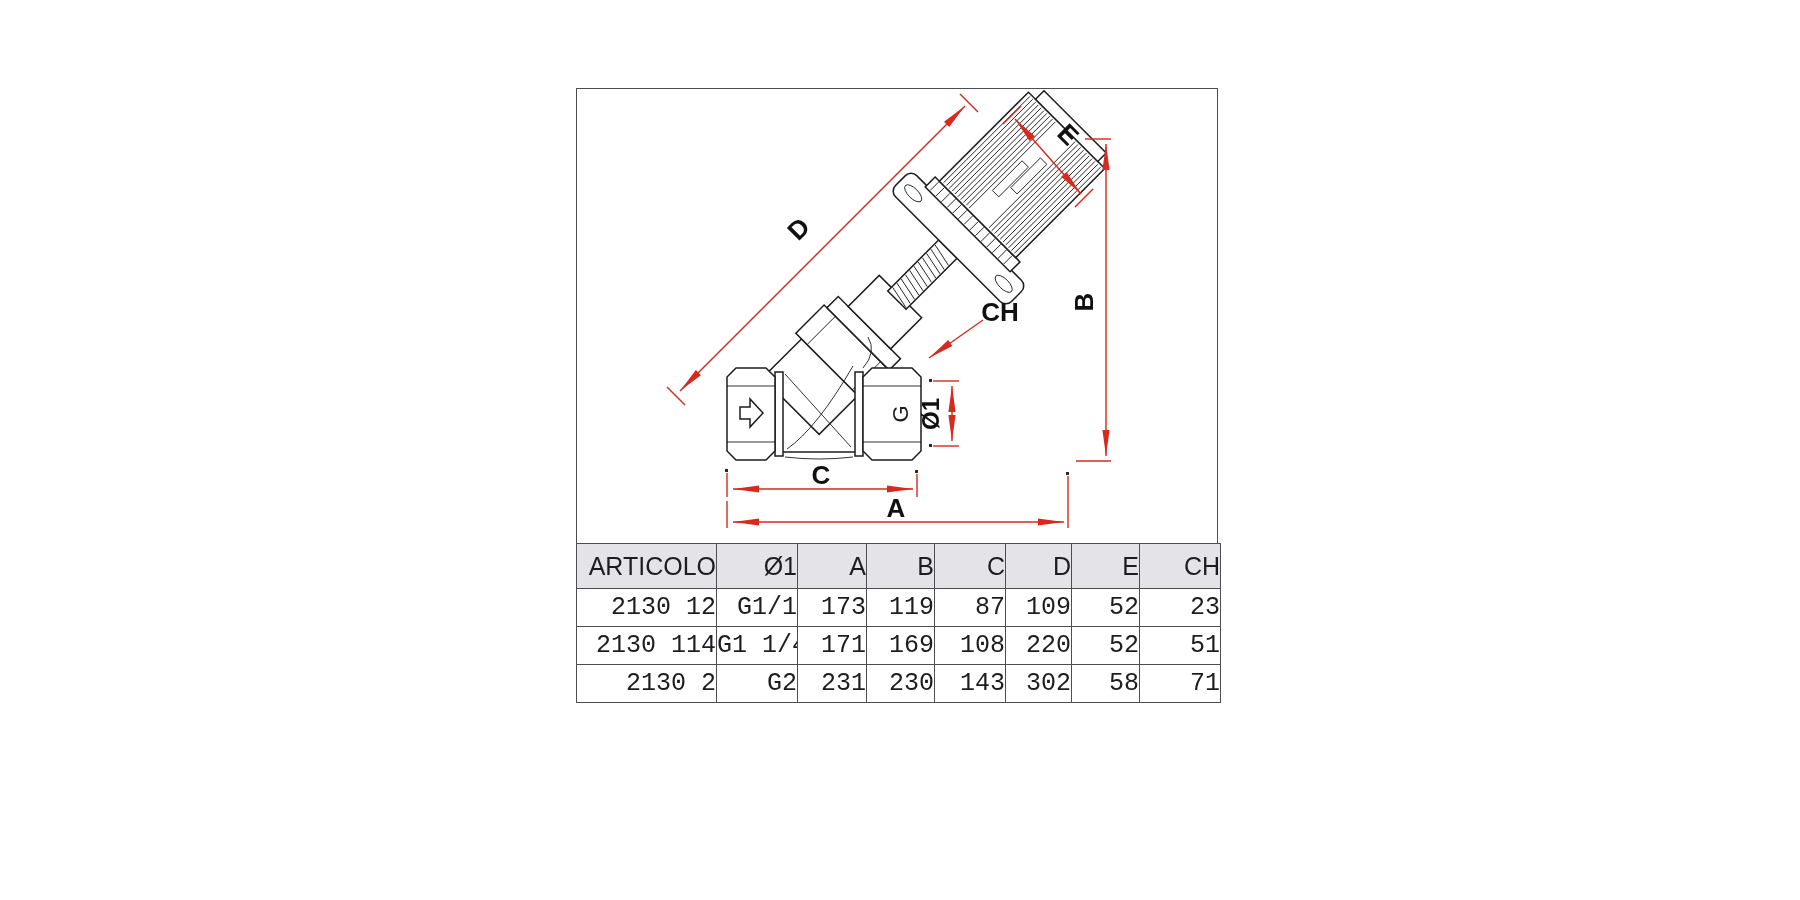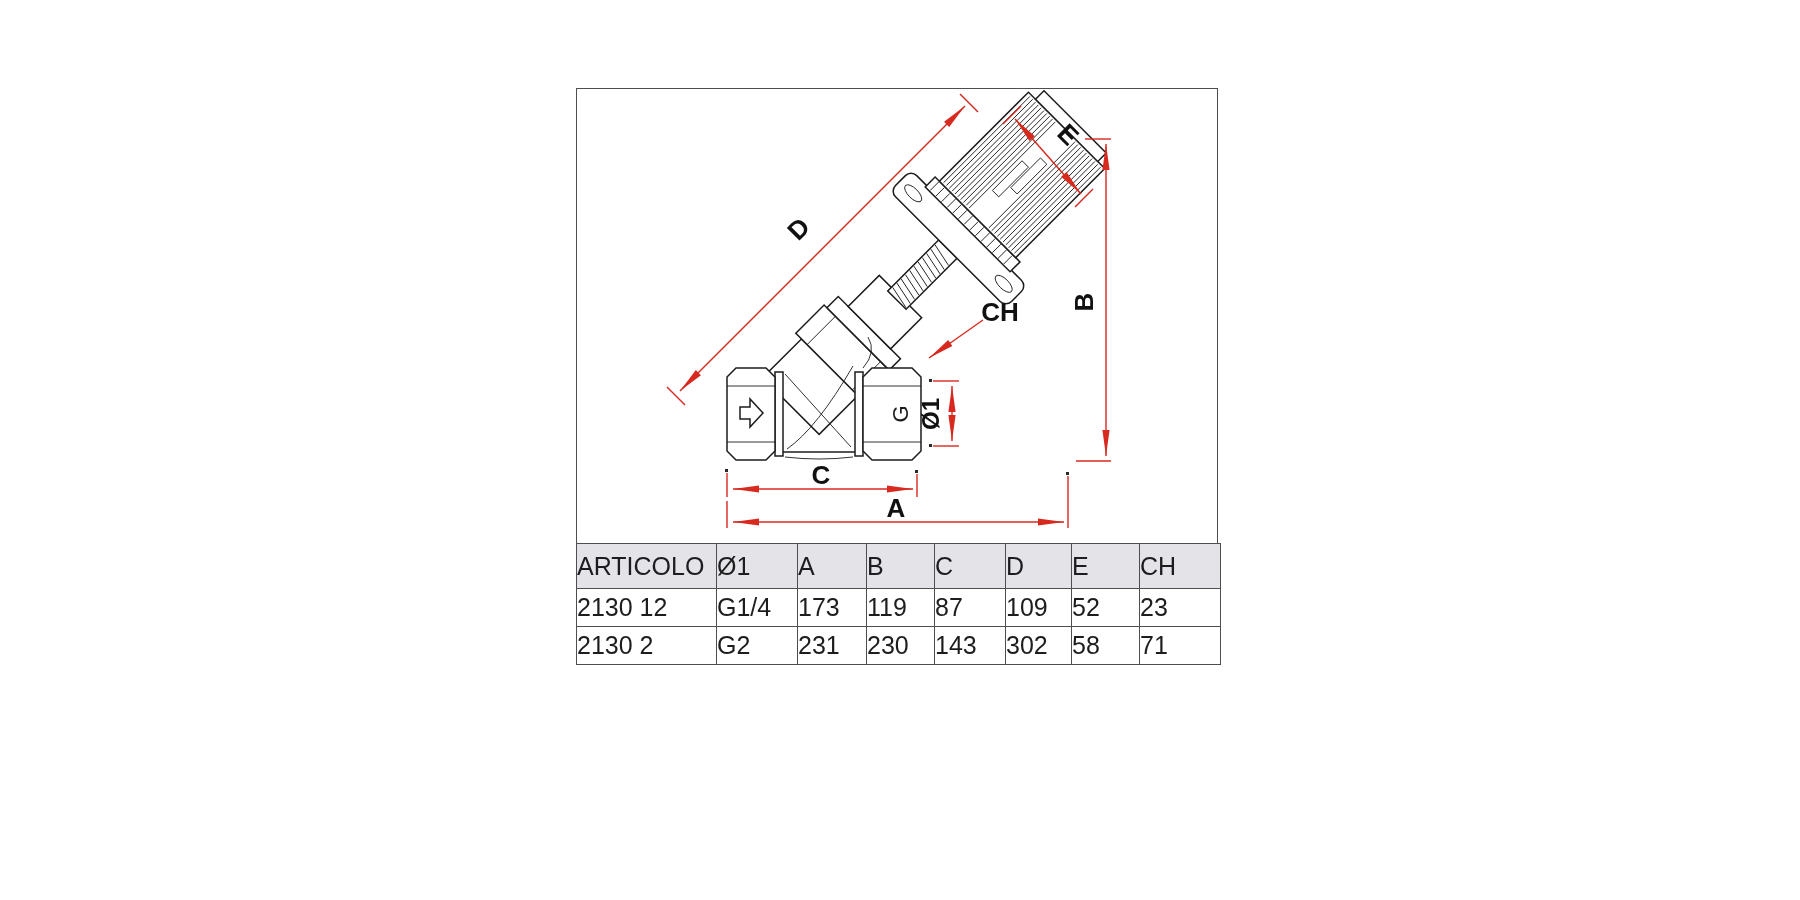--- a/index.html
+++ b/index.html
@@ -13,27 +13,27 @@
   .diagram-box{
     width:640px;height:454px;border:1.6px solid #4d4d52;border-bottom:none;
     background:#ffffff;overflow:hidden;
   }
   .diagram-box svg{display:block;}
   table.spec{
     border-collapse:collapse;table-layout:fixed;width:644px;
     font-size:25px;color:#1d1d1f;
   }
   table.spec th, table.spec td{
-    border:1.7px solid #4d4d52;text-align:left;vertical-align:middle;
+    border:1.7px solid #4d4d52;text-align:right;vertical-align:middle;
     padding:0;overflow:hidden;white-space:nowrap;
   }
   table.spec th{
     background:#e4e4e8;font-weight:normal;height:44px;
   }
-  table.spec td{height:37px;background:#ffffff;}
+  table.spec td{height:37px;background:#ffffff;font-family:Liberation Mono, monospace;}
   
   .blk{stroke:#1c1c1c;fill:none;stroke-width:1.5;}
   .blkf{stroke:#1c1c1c;fill:#ffffff;stroke-width:1.5;}
   .thin{stroke:#1c1c1c;fill:none;stroke-width:0.9;}
   .red{stroke:#d8291f;fill:none;stroke-width:1.4;}
   .reddot{fill:#2a2a2a;}
   .dim-label{fill:#111111;font-weight:bold;font-size:26px;font-family:"Liberation Sans",sans-serif;}
   .dim-label-sm{fill:#111111;font-weight:bold;font-size:24px;font-family:"Liberation Sans",sans-serif;}
   .mark-label{fill:#1c1c1c;font-size:22px;font-family:"Liberation Sans",sans-serif;}
 </style>
@@ -179,27 +179,37 @@
           <th>B</th>
           <th>C</th>
           <th>D</th>
           <th>E</th>
           <th>CH</th>
         </tr>
     </thead>
     <tbody>
         <tr>
           <td>2130 12</td>
-          <td>G1/4</td>
+          <td>G1/1</td>
           <td>173</td>
           <td>119</td>
           <td>87</td>
           <td>109</td>
           <td>52</td>
           <td>23</td>
+        </tr>
+        <tr>
+          <td>2130 114</td>
+          <td>G1 1/4</td>
+          <td>171</td>
+          <td>169</td>
+          <td>108</td>
+          <td>220</td>
+          <td>52</td>
+          <td>51</td>
         </tr>
         <tr>
           <td>2130 2</td>
           <td>G2</td>
           <td>231</td>
           <td>230</td>
           <td>143</td>
           <td>302</td>
           <td>58</td>
           <td>71</td>

